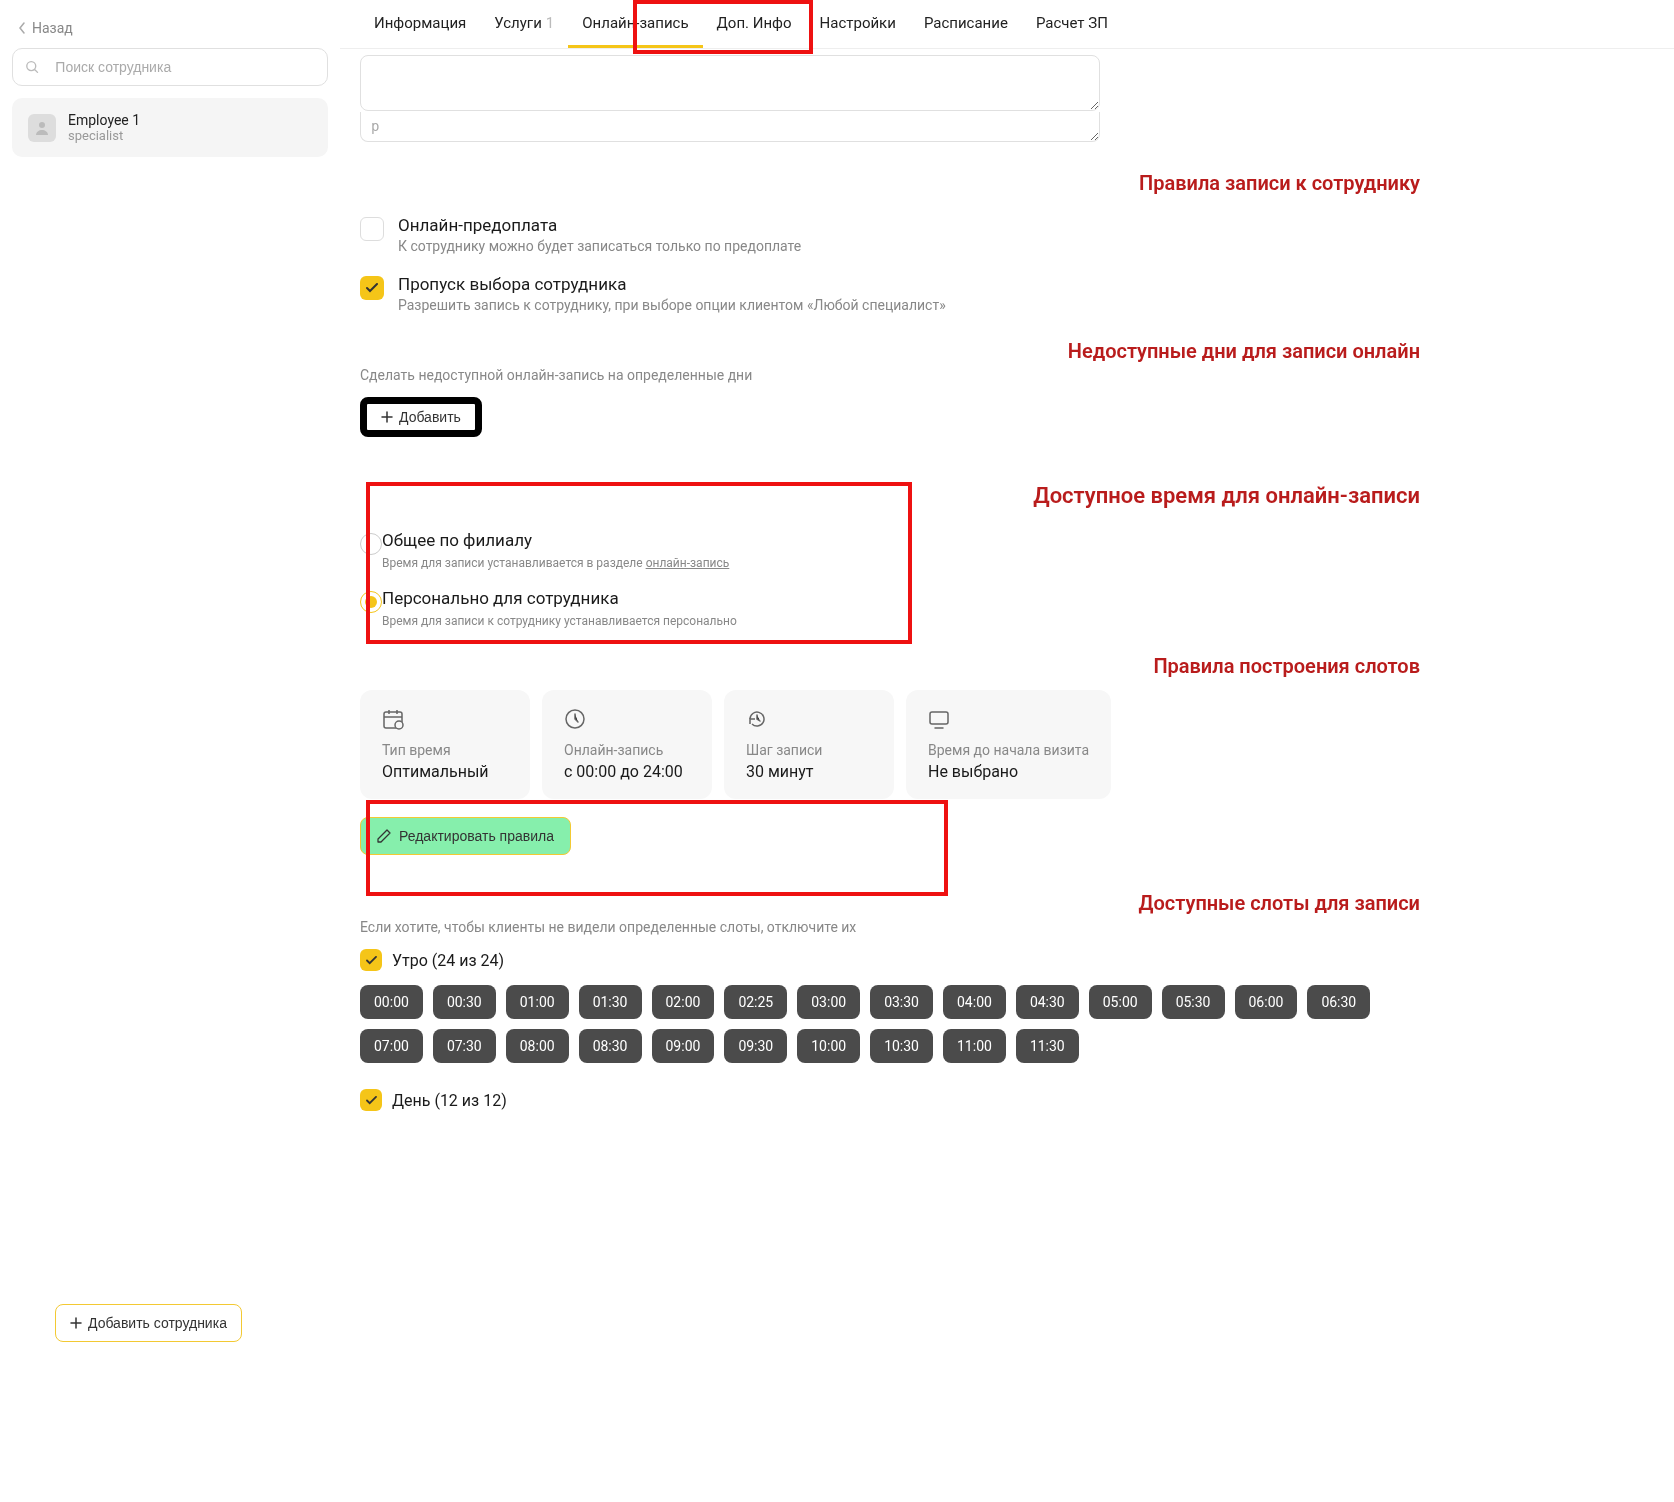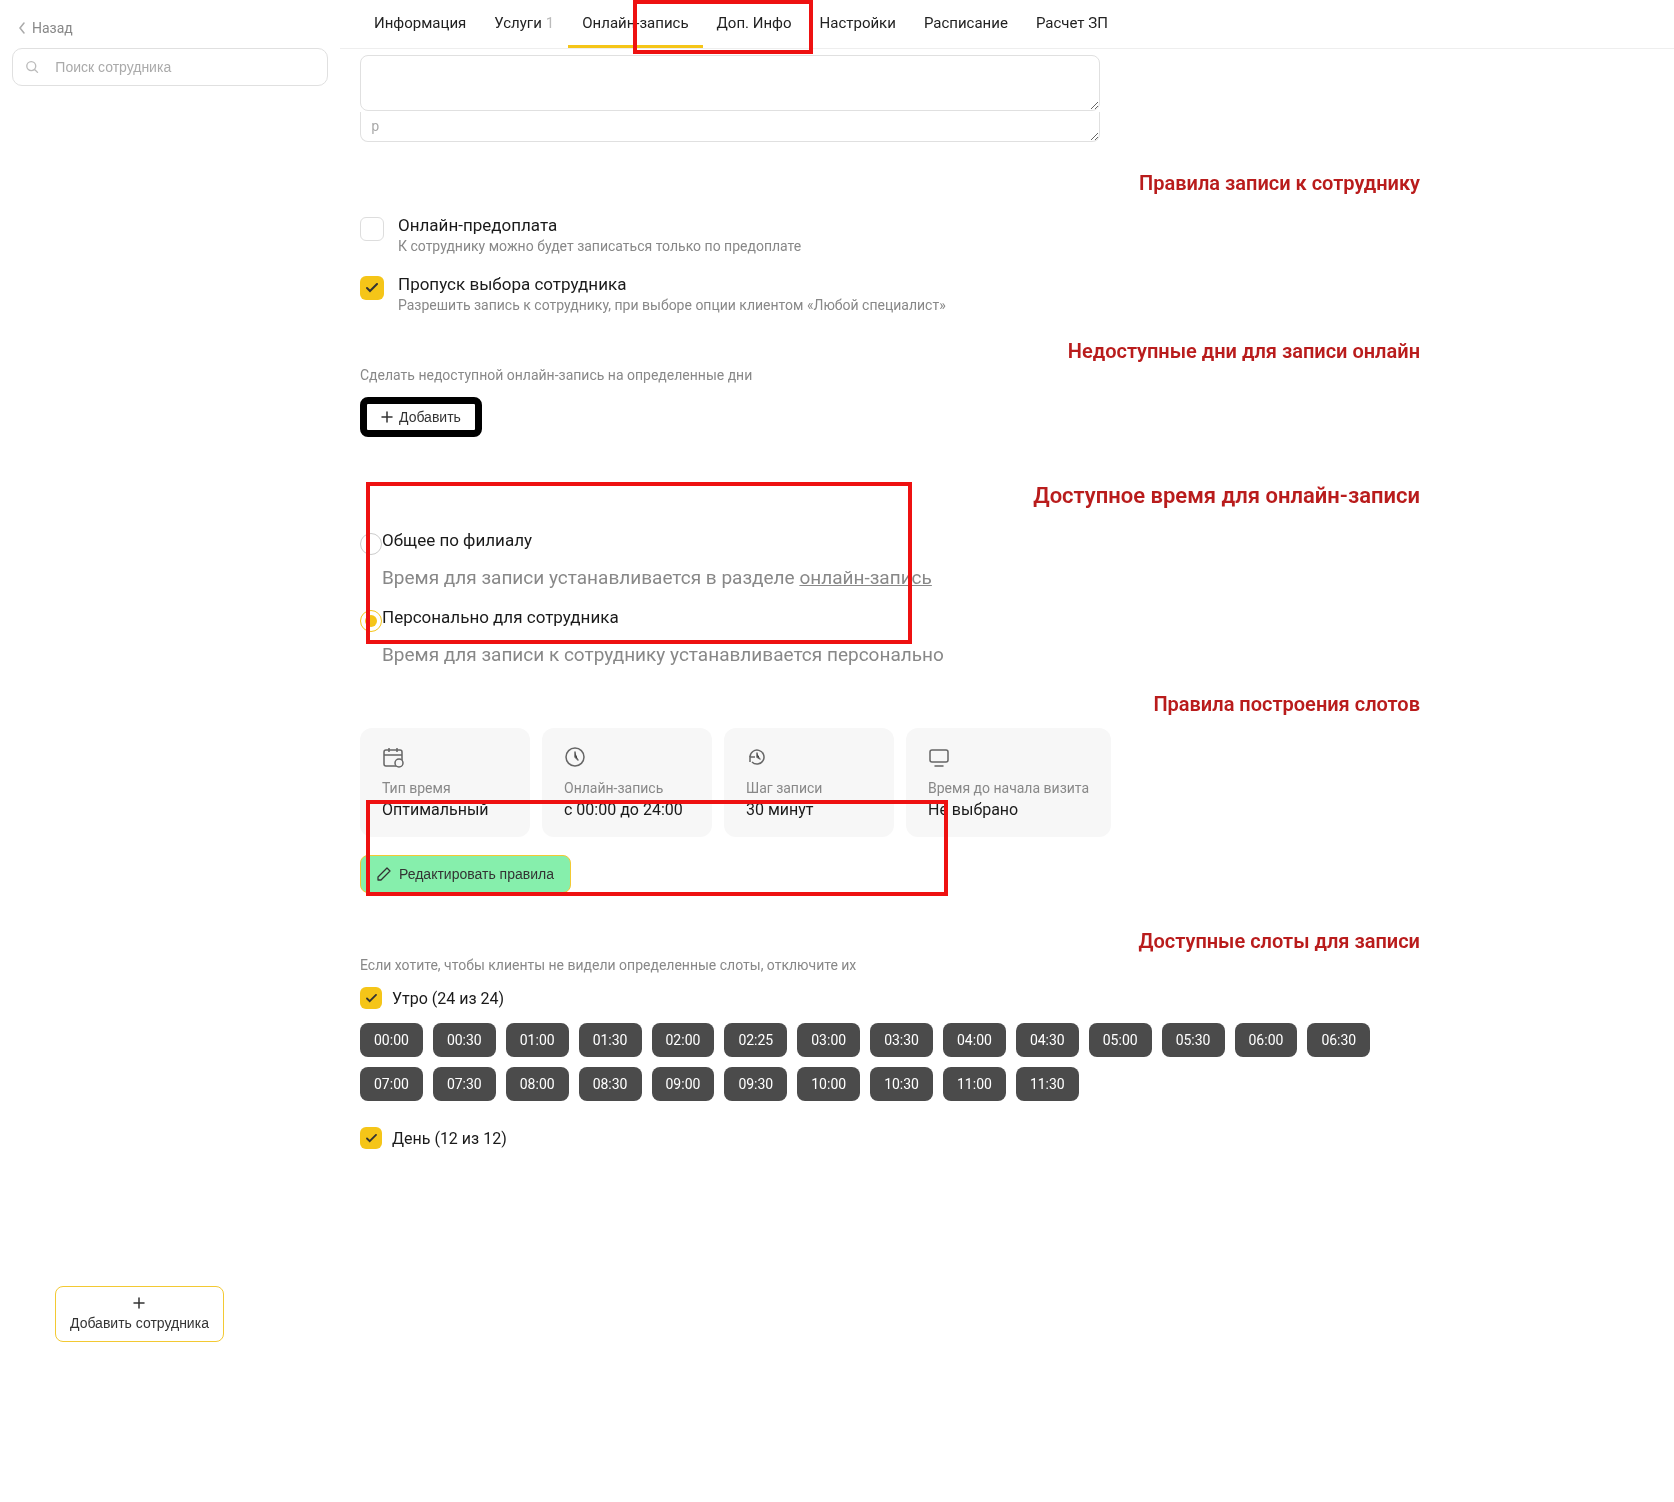--- a/index.html
+++ b/index.html
@@ -74,21 +74,20 @@
     border: 1px solid #f3c933;
     background: #fff;
     border-radius: 8px;
     padding: 10px 14px;
     display: inline-flex;
     align-items: center;
     gap: 6px;
     font-size: 14px;
     color: #333;
     cursor: pointer;
-    flex-direction: column;
   }
   .main {
     flex: 1;
     border-left: 0;
   }
   .tabs {
     display: flex;
     border-bottom: 1px solid #eee;
     padding: 0 20px;
     gap: 0;
@@ -176,21 +175,21 @@
     flex-shrink: 0;
     cursor: pointer;
     margin-top: 3px;
     display:flex; align-items:center; justify-content:center;
   }
   .radio.selected { border: 1px solid #f5c518; }
   .radio.selected::after {
     content:""; width:12px; height:12px; background:#f5c518; border-radius:50%;
   }
   .radio-text .label { font-size: 17px; color: #1a1a1a; }
-  .radio-text .desc { font-size: 19px; color: #888; margin-top: 16px; }
+  .radio-text .desc { font-size: 12px; color: #888; margin-top: 6px; }
   .radio-text .desc a { color: #888; text-decoration: underline; }
   .slot-cards { display: flex; gap: 12px; margin-bottom: 18px; margin-top: 12px; }
   .slot-card {
     background: #f7f7f7;
     border-radius: 12px;
     padding: 18px 22px;
     min-width: 170px;
   }
   .slot-card .icon { color: #666; margin-bottom: 12px; }
   .slot-card .k { font-size: 14px; color: #888; margin-bottom: 4px; }
@@ -242,20 +241,32 @@
           <path d="M6 1L2 6l4 5" stroke="#aaa" stroke-width="1.5" fill="none" stroke-linecap="round"></path>
         </svg>
       <span>Назад</span>
     </div>
     <div class="search-box">
       <svg width="16" height="16" viewBox="0 0 16 16">
           <circle cx="7" cy="7" r="5" stroke="#bbb" stroke-width="1.5" fill="none"></circle>
           <path d="M11 11l3 3" stroke="#bbb" stroke-width="1.5" stroke-linecap="round"></path>
         </svg>
       <input type="text" placeholder="Поиск сотрудника" style="">
+    </div>
+    <div class="employee-card">
+      <div class="avatar">
+        <svg width="16" height="16" viewBox="0 0 16 16">
+            <circle cx="8" cy="5" r="3" fill="#bbb"></circle>
+            <path d="M2 15c0-3 3-5 6-5s6 2 6 5" fill="#bbb"></path>
+          </svg>
+      </div>
+      <div>
+        <div class="emp-name">Employee 1</div>
+        <div class="emp-role">specialist</div>
+      </div>
     </div>
   </div>
 
   <div class="main">
     <div class="tabs">
       <div class="tab"><span>Информация</span></div>
       <div class="tab"><span>Услуги</span><span class="count">1</span></div>
       <div class="tab tab-active"><span>Онлайн-запись</span></div>
       <div class="tab"><span>Доп. Инфо</span></div>
       <div class="tab"><span>Настройки</span></div>

